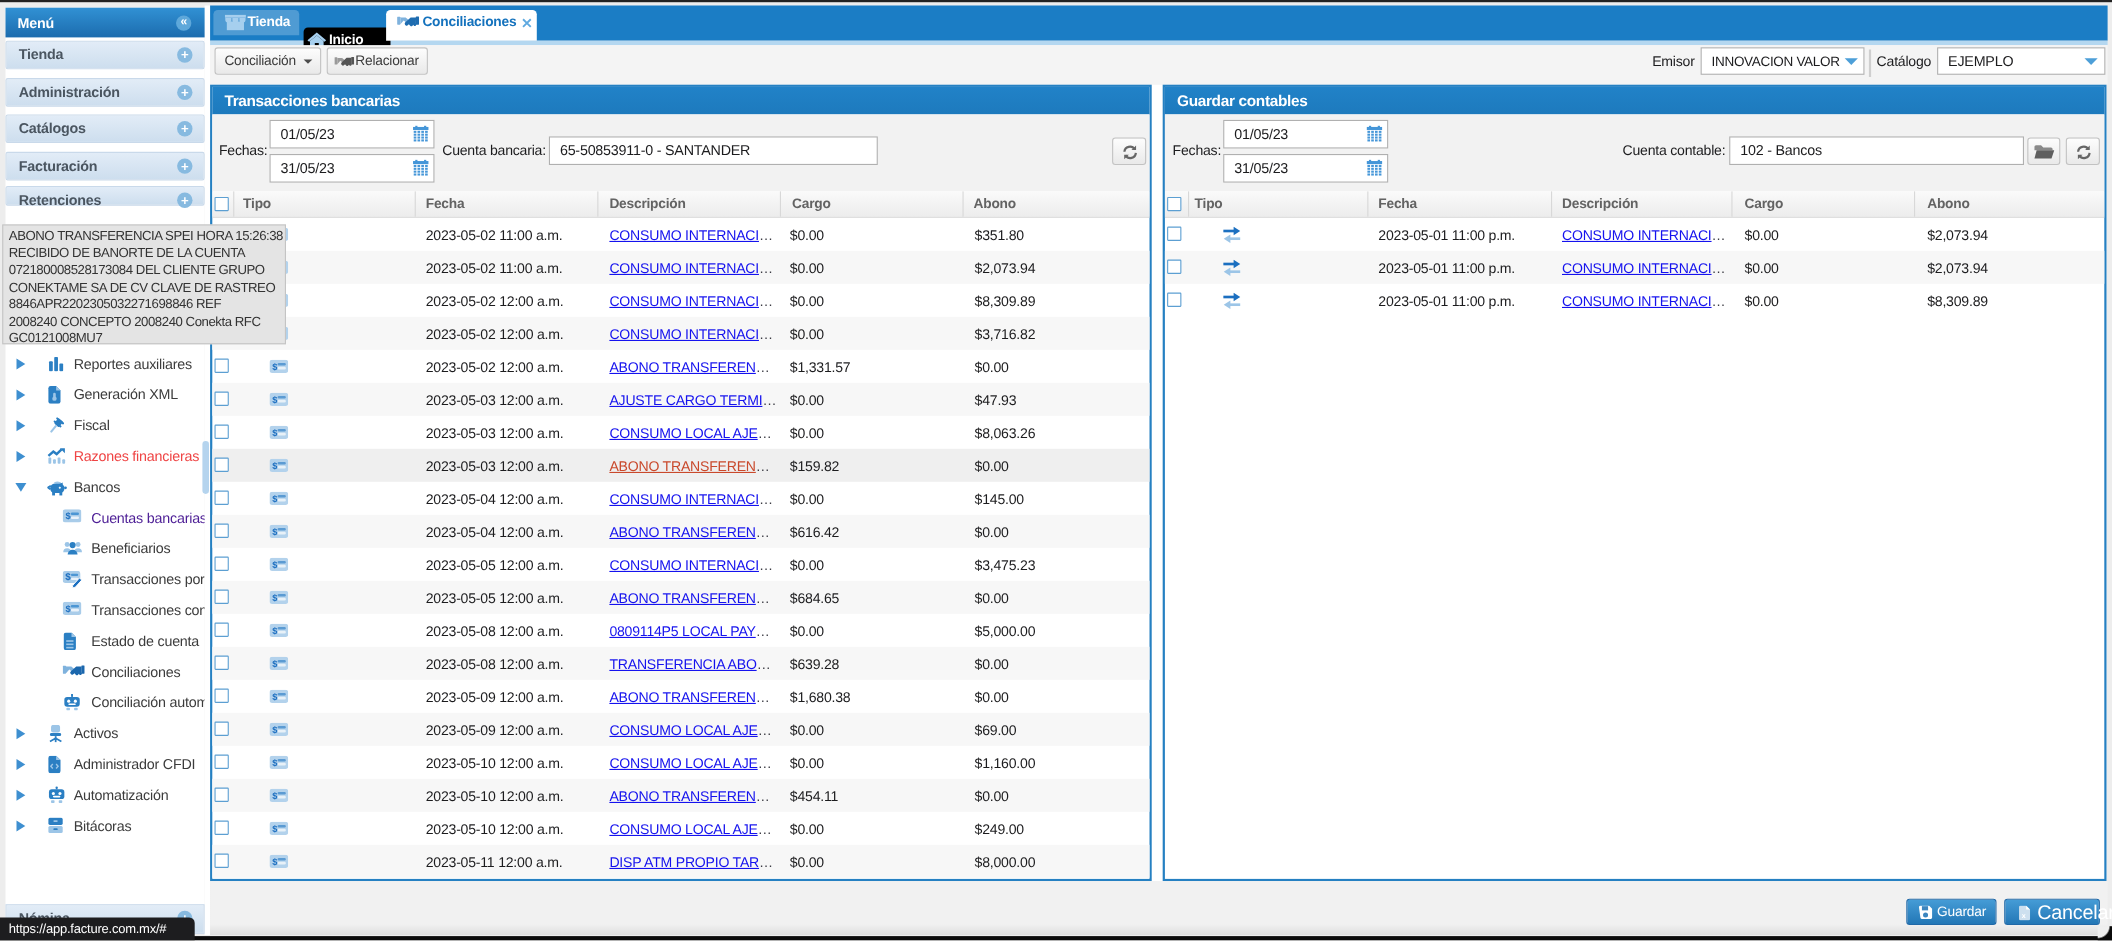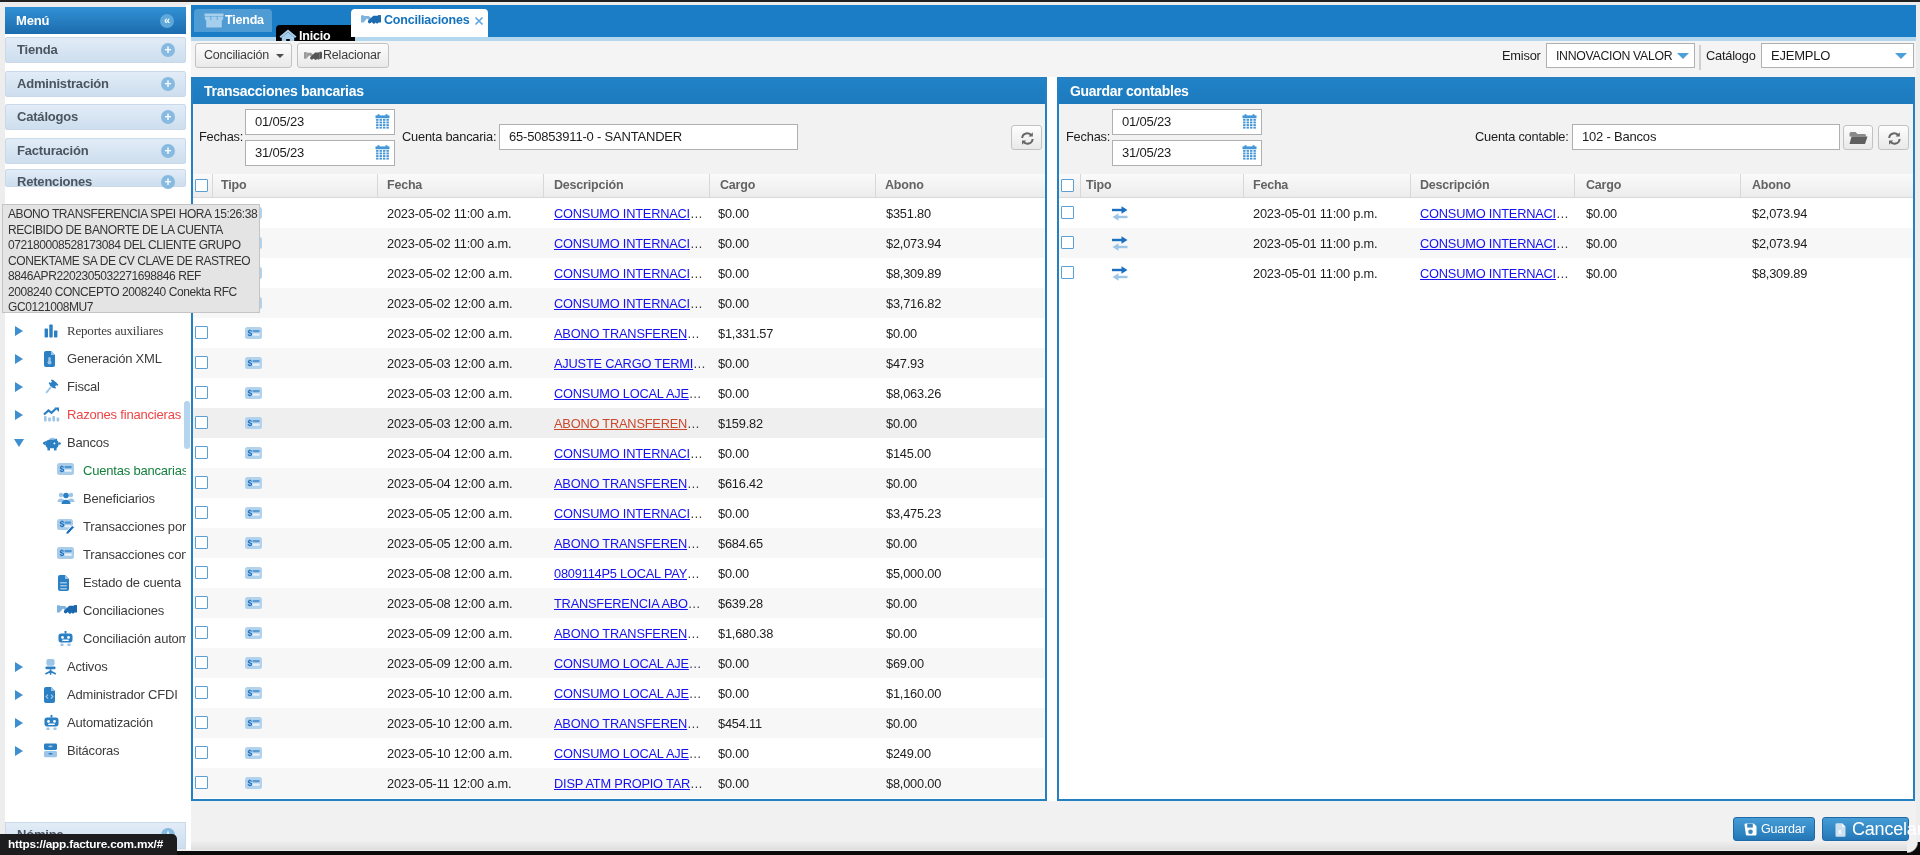--- a/index.html
+++ b/index.html
@@ -39,21 +39,21 @@
     </div>
 <div style="position:absolute;left:156px;top:103px;width:14px;height:14px;border-radius:50%;background:#87bae0;color:#fff;font-size:12px;font-weight:bold;text-align:center;line-height:14px;">+</div>
 <div class="abs" style="left:0;top:131px;width:181px;height:26px;background:linear-gradient(#e2ecf7,#cddeee);border:1px solid #c9d9ea;border-radius:2px;">
       <div style="font-weight:bold;font-size:13px;color:#4a5560;line-height:24px;padding-left:11px;">Facturación</div>
     </div>
 <div style="position:absolute;left:156px;top:137px;width:14px;height:14px;border-radius:50%;background:#87bae0;color:#fff;font-size:12px;font-weight:bold;text-align:center;line-height:14px;">+</div>
 <div class="abs" style="left:0;top:162px;width:181px;height:18px;background:linear-gradient(#e2ecf7,#cddeee);border:1px solid #c9d9ea;border-radius:2px;">
       <div style="font-weight:bold;font-size:13px;color:#4a5560;line-height:24px;padding-left:11px;">Retenciones</div>
     </div>
 <div style="position:absolute;left:156px;top:168px;width:14px;height:14px;border-radius:50%;background:#87bae0;color:#fff;font-size:12px;font-weight:bold;text-align:center;line-height:14px;">+</div>
-<div class="abs" style="left:0;top:310px;width:181px;height:28px;overflow:hidden;font-family:Liberation Serif, serif;">
+<div class="abs" style="left:0;top:310px;width:181px;height:28px;overflow:hidden;">
 <div style="position:absolute;left:10px;top:9px;width:0;height:0;border-top:5px solid transparent;border-bottom:5px solid transparent;border-left:8px solid #3e8fd0;"></div>
 <div class="abs" style="left:38px;top:6px;"><svg width="16" height="15" viewBox="0 0 16 15" style="">
           <rect x="1.6" y="5.5" width="3.4" height="9" rx="0.8" fill="#2b7fc3"></rect>
           <rect x="6.3" y="1.5" width="3.4" height="13" rx="0.8" fill="#2b7fc3"></rect>
           <rect x="11" y="7.5" width="3.4" height="7" rx="0.8" fill="#2b7fc3"></rect>
         </svg></div>
 <div class="abs" style="left:62px;top:0;height:28px;line-height:28px;font-size:13px;color:#3c3c3c;white-space:nowrap;">Reportes auxiliares</div>
 </div>
 <div class="abs" style="left:0;top:338px;width:181px;height:28px;overflow:hidden;">
 <div style="position:absolute;left:10px;top:9px;width:0;height:0;border-top:5px solid transparent;border-bottom:5px solid transparent;border-left:8px solid #3e8fd0;"></div>
@@ -103,21 +103,21 @@
         </svg></div>
 <div class="abs" style="left:62px;top:0;height:28px;line-height:28px;font-size:13px;color:#3c3c3c;white-space:nowrap;">Bancos</div>
 </div>
 <div class="abs" style="left:0;top:450px;width:181px;height:28px;overflow:hidden;">
 <div class="abs" style="left:52px;top:6px;"><svg width="17" height="12" viewBox="0 0 17 12" style="">
           <rect x="0" y="0" width="17" height="12" rx="2.5" fill="#a9cce9"></rect>
           <text x="2.6" y="9.1" font-family="Liberation Sans" font-size="8.5" font-weight="bold" fill="#1d6fc0">$</text>
           <rect x="7.4" y="2.9" width="7.4" height="2.3" rx="1.1" fill="#4c96d4"></rect>
           <rect x="7.4" y="6.5" width="7.4" height="2.3" rx="1.1" fill="#eaf2fa"></rect>
         </svg></div>
-<div class="abs" style="left:78px;top:0;height:28px;line-height:28px;font-size:13px;color:#15803d;white-space:nowrap;">Cuentas bancarias</div>
+<div class="abs" style="left:78px;top:0;height:28px;line-height:28px;font-size:13px;color:#4c1d95;white-space:nowrap;">Cuentas bancarias</div>
 </div>
 <div class="abs" style="left:0;top:478px;width:181px;height:28px;overflow:hidden;">
 <div class="abs" style="left:52px;top:6px;"><svg width="18" height="14" viewBox="0 0 18 14" style="">
           <circle cx="4" cy="4" r="2.2" fill="#9cc5e7"></circle>
           <path d="M0.5 11 a3.5 3.5 0 0 1 7 0 Z" fill="#9cc5e7"></path>
           <circle cx="14" cy="4" r="2.2" fill="#9cc5e7"></circle>
           <path d="M10.5 11 a3.5 3.5 0 0 1 7 0 Z" fill="#9cc5e7"></path>
           <circle cx="9" cy="4.5" r="2.8" fill="#2b7fc3"></circle>
           <path d="M4.5 13 a4.5 4.2 0 0 1 9 0 Z" fill="#2b7fc3"></path>
         </svg></div>
@@ -835,12 +835,12 @@
     <div class="abs" style="left:12px;top:5px;"><svg width="11" height="14" viewBox="0 0 11 14" style="">
         <path d="M0.5 1.5 a1.2 1.2 0 0 1 1.2-1.2 h5.3 l3.5 3.5 v8.7 a1.2 1.2 0 0 1 -1.2 1.2 h-7.6 a1.2 1.2 0 0 1 -1.2-1.2 Z" fill="#cde0ef"></path>
         <path d="M7 0.3 l3.5 3.5 h-3.5 Z" fill="#fff"></path>
         <text x="3" y="11.4" font-size="6.5" font-weight="bold" fill="#fff" font-family="Liberation Sans">x</text>
       </svg></div>
     <div class="abs" style="left:29px;top:0;height:22px;line-height:22px;color:#fff;font-size:18px;">Cancelar</div>
   </div>
 <div class="abs" style="left:0;top:851px;width:1920px;height:4px;background:#0b0b0b;"></div>
 <div class="abs" style="right:0;top:842px;width:13px;height:13px;background:radial-gradient(circle 14px at 0 0,#efefef 10px,#0b0b0b 11.5px);"></div>
 <div class="abs" style="left:2px;top:204px;width:258px;height:109px;background:#e4e4e4;border:1px solid #c4c4c4;font-size:12px;color:#333;line-height:15.5px;padding:2px 0 0 5px;z-index:50;white-space:nowrap;letter-spacing:-0.42px;">ABONO TRANSFERENCIA SPEI HORA 15:26:38<br>RECIBIDO DE BANORTE DE LA CUENTA<br>072180008528173084 DEL CLIENTE GRUPO<br>CONEKTAME SA DE CV CLAVE DE RASTREO<br>8846APR2202305032271698846 REF<br>2008240 CONCEPTO 2008240 Conekta RFC<br>GC0121008MU7</div>
-<div class="abs" style="left:0;top:834px;width:177px;height:21px;background:#1d1d1f;border-radius:0 5px 0 0;color:#fff;font-size:11.8px;line-height:21px;padding-left:8px;z-index:60;white-space:nowrap;letter-spacing:-0.2px;font-weight:bold;">https://app.facture.com.mx/#</div>
+<div class="abs" style="left:0;top:834px;width:177px;height:21px;background:#1d1d1f;border-radius:0 5px 0 0;color:#fff;font-size:11.8px;line-height:21px;padding-left:8px;z-index:60;white-space:nowrap;letter-spacing:-0.2px;">https://app.facture.com.mx/#</div>
 </body></html>

